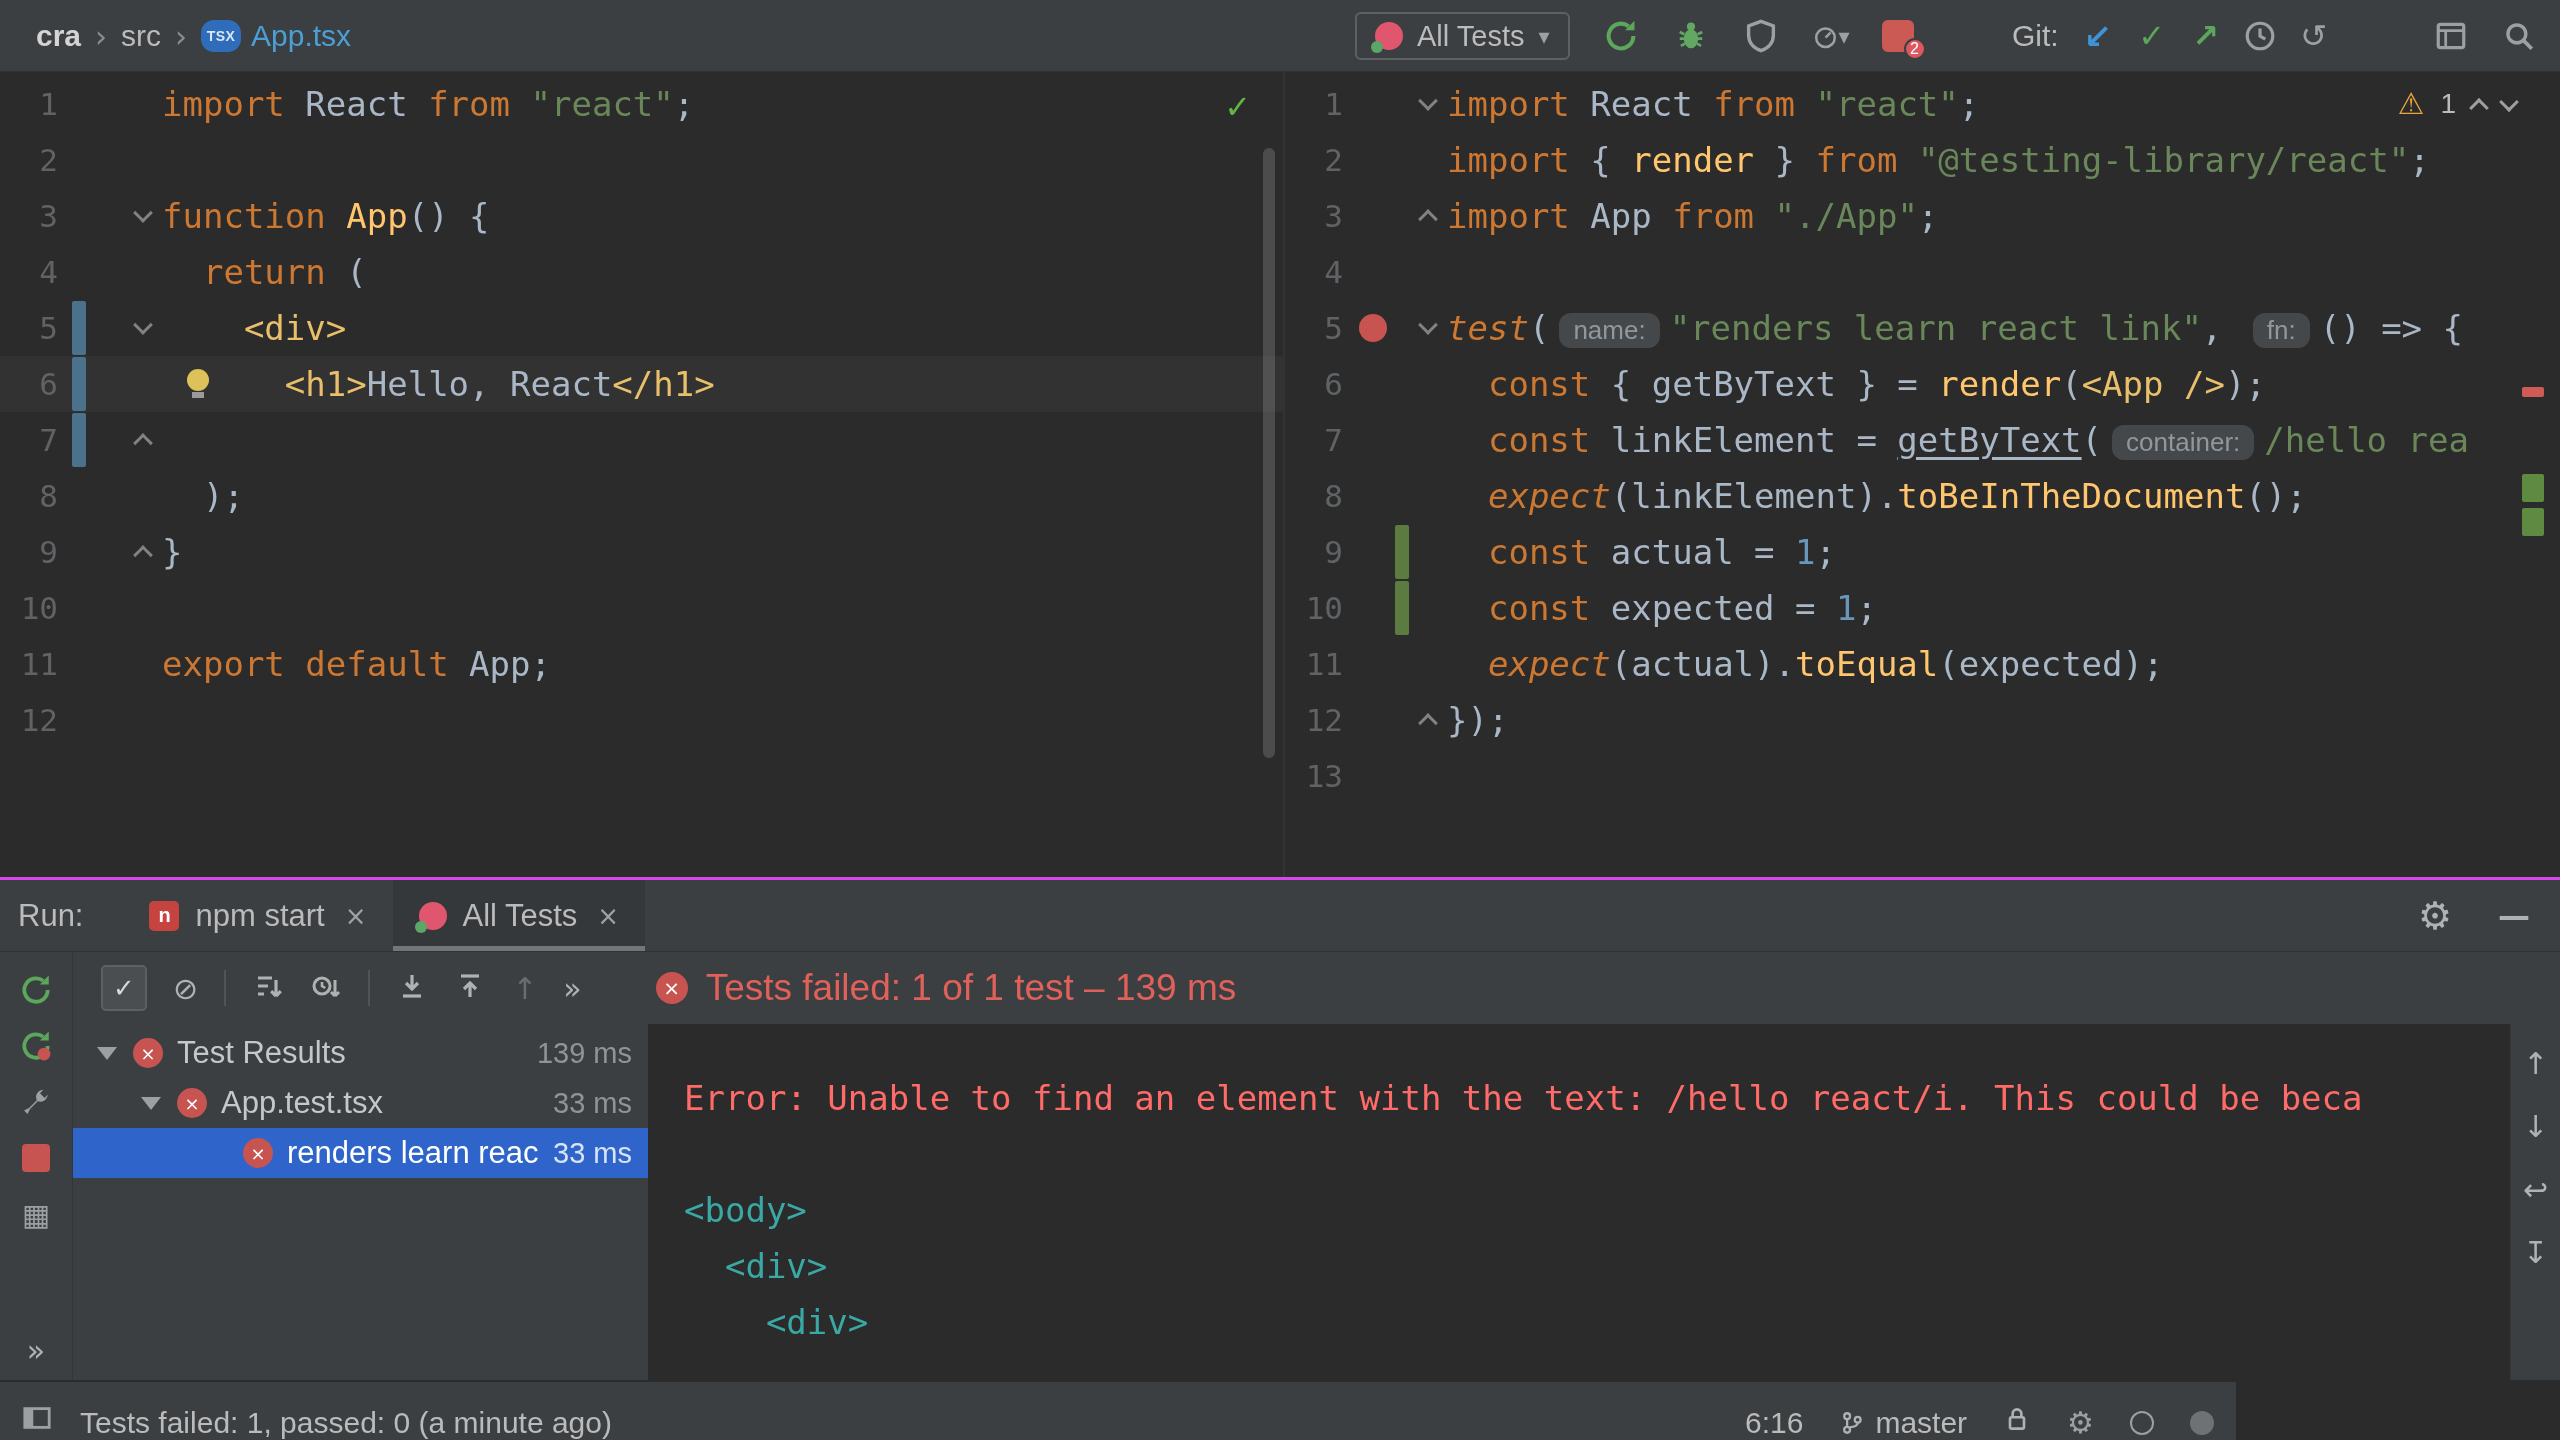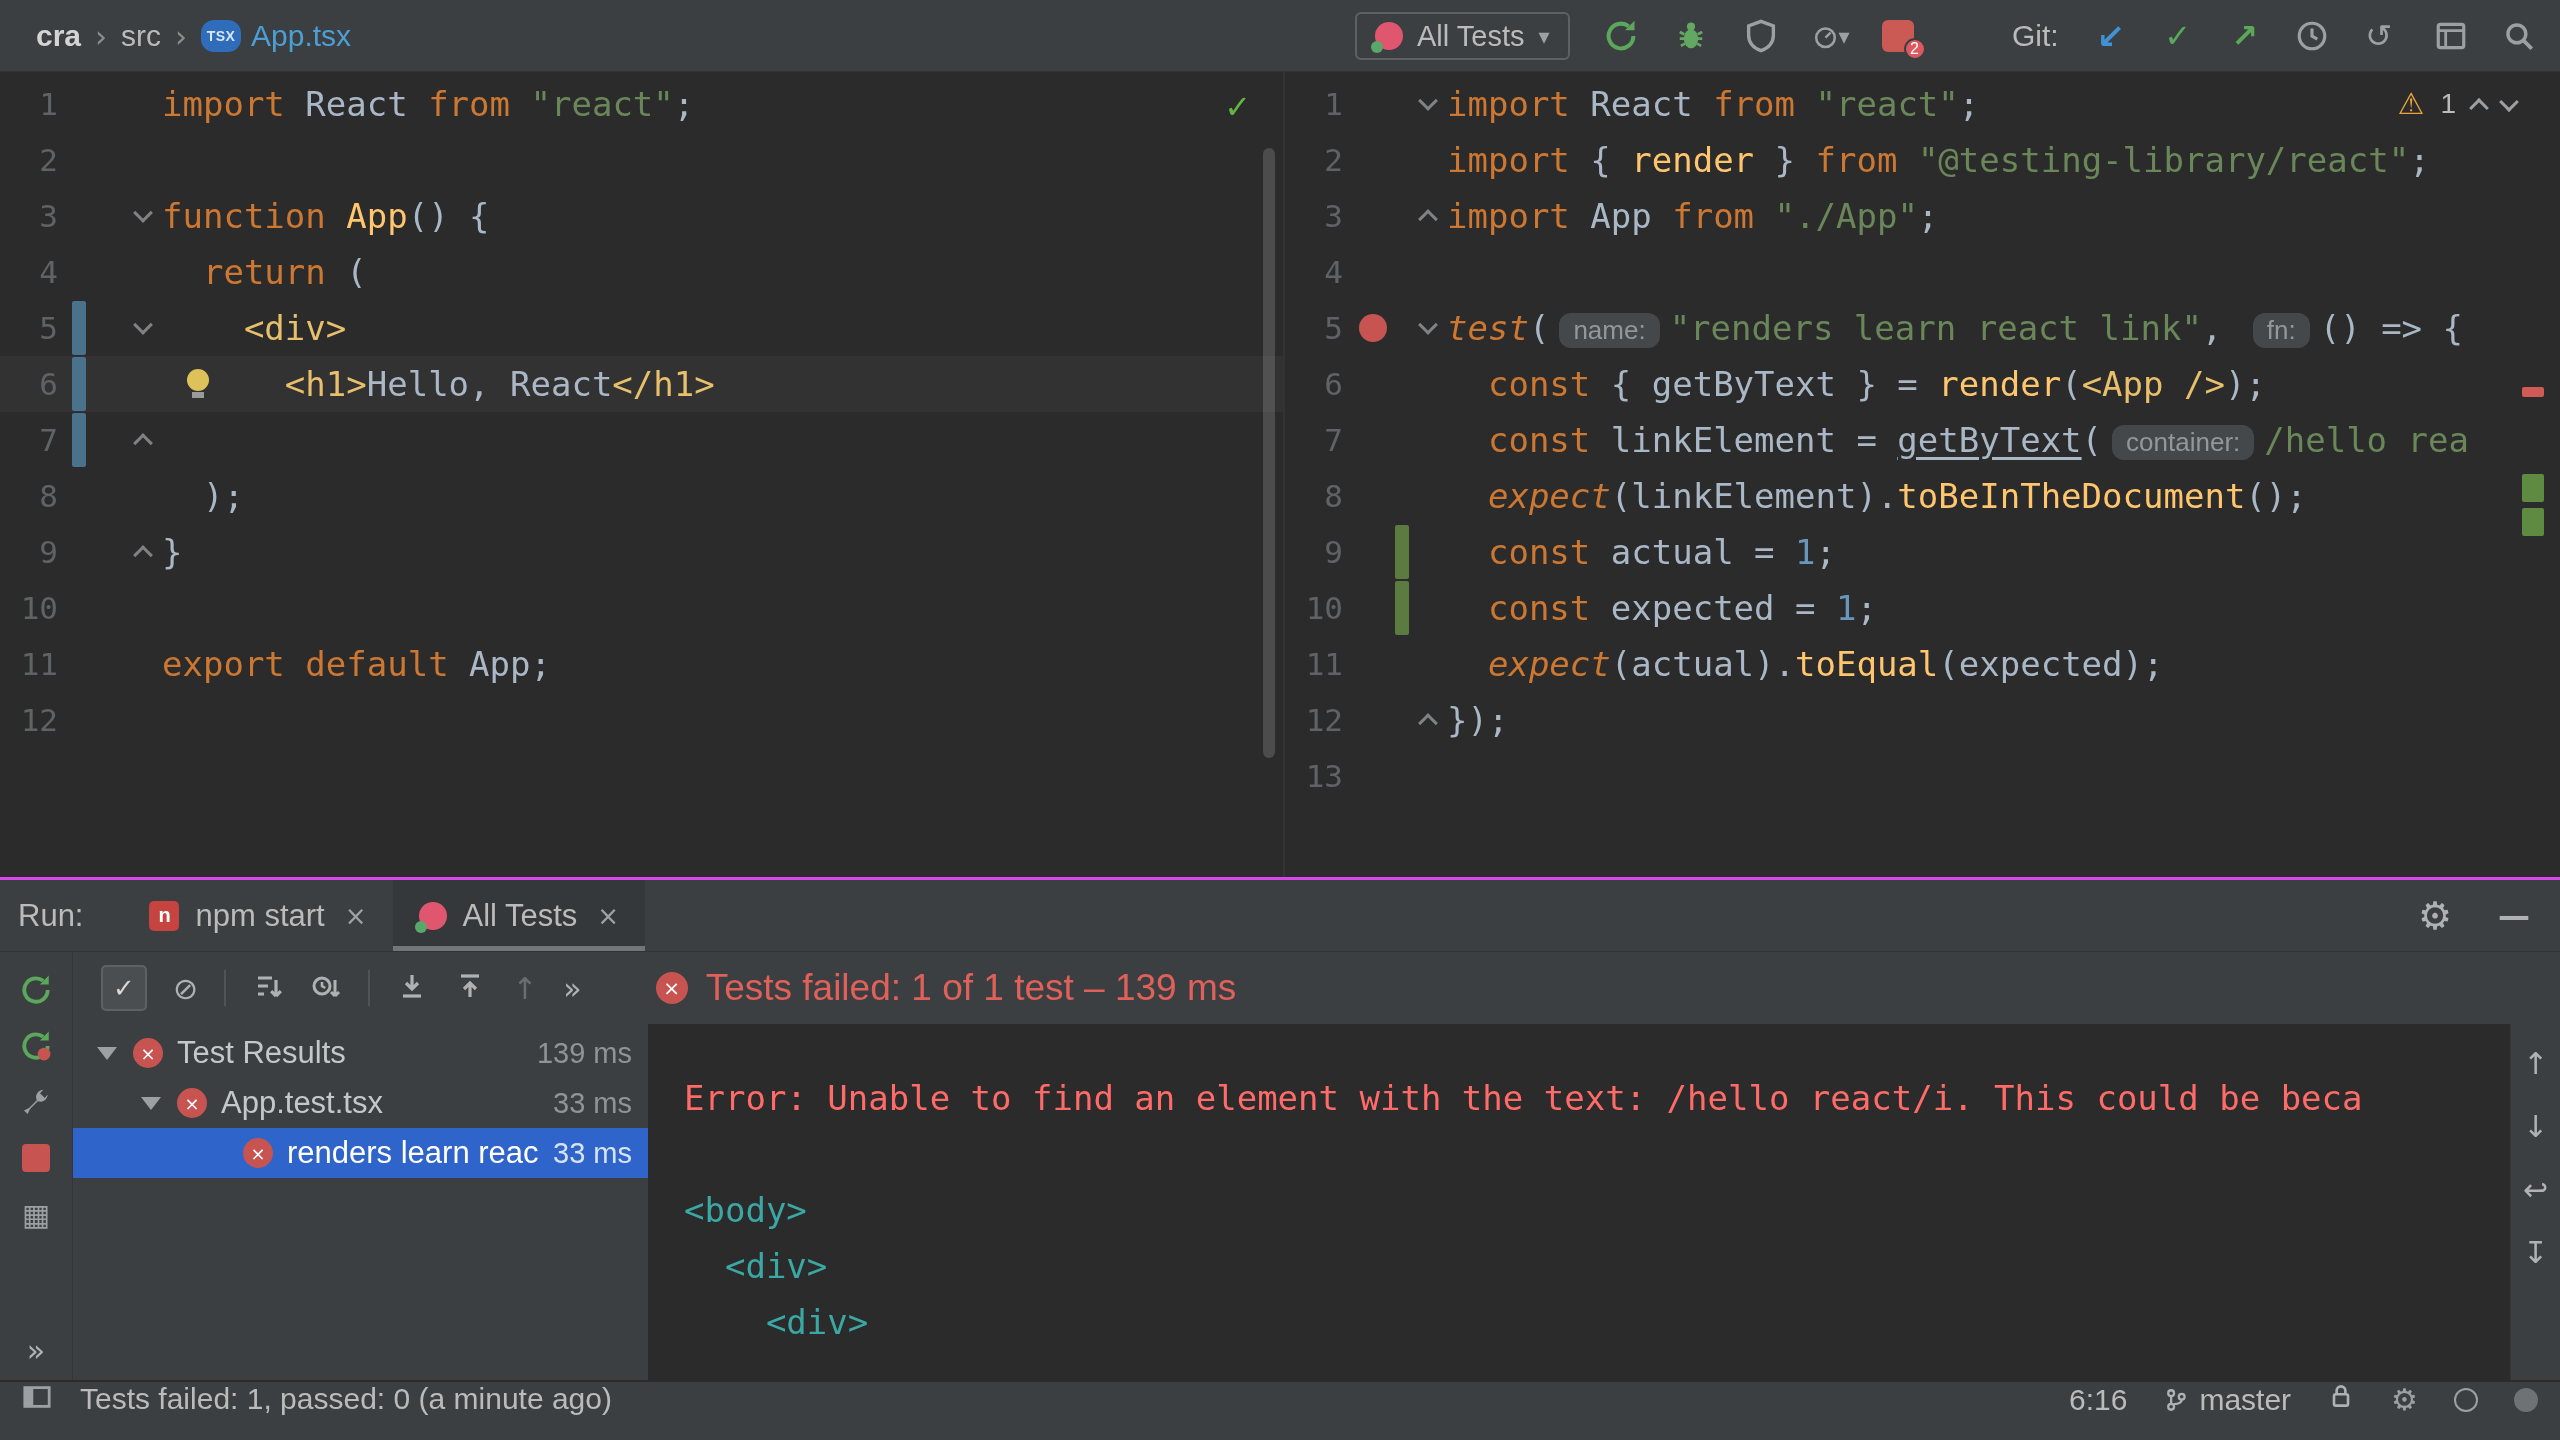--- a/index.html
+++ b/index.html
@@ -18,21 +18,21 @@
     background:#2f6dba;color:#d9e6f5;font-size:14px;font-weight:bold;margin-right:10px;letter-spacing:.5px}
   .crumb.file{color:#4b9fd5}
   .tb-group{position:absolute;top:0;height:72px;display:flex;align-items:center}
   .run-group{left:1355px;gap:32px}
   .run-selector{display:flex;align-items:center;gap:14px;height:48px;padding:0 18px;border:2px solid #5e6163;border-radius:6px;
     color:#bbbbbb;font-size:29px}
   .jest-ic{position:relative;width:28px;height:28px;border-radius:50%;background:#e0566f;flex:none}
   .jest-ic::after{content:"";position:absolute;left:-4px;bottom:-3px;width:12px;height:12px;border-radius:50%;background:#59a869}
   .caret{color:#9da0a3;font-size:22px}
   .tb-ic{display:inline-flex;align-items:center;justify-content:center;width:38px;height:38px}
-  .git-group{left:2012px;gap:29px}
+  .git-group{left:2012px;gap:16px}
   .git-label{color:#bbbbbb;font-size:30px;margin-right:4px}
   .corner-group{right:22px;gap:30px}
   .glyph-blue{color:#4192d4;font-size:34px;font-weight:bold}
   .glyph-green{color:#5ba75b;font-size:32px;font-weight:bold}
   .glyph-gray{color:#9da0a3;font-size:32px}
   .proc-ic{position:relative;width:32px;height:32px;border-radius:6px;background:#cc5a54}
   .proc-badge{position:absolute;right:-12px;bottom:-8px;min-width:22px;height:22px;border-radius:11px;background:#db5860;
     color:#fff;font-size:16px;display:flex;align-items:center;justify-content:center;padding:0 4px;border:2px solid #3c3f41}
 
   
@@ -128,22 +128,22 @@
   .tree-row.selected .time{color:#d9e3f6}
 
   .rp-console{flex:1;background:#2b2b2b;overflow:hidden;padding:46px 4px 0 36px;
     font-family:"DejaVu Sans Mono",monospace;font-size:34px;line-height:56px;white-space:pre}
   .con-error{color:#ff6b68}
   .con-dom{color:#3aa8a4}
   .rp-rail2{width:50px;flex:none;background:#3c3f41;display:flex;flex-direction:column;align-items:center;gap:28px;
     padding-top:22px;color:#afb1b3;font-size:30px;border-left:1px solid #333639}
 
   
-  #statusbar{position:absolute;left:0;bottom:0;width:2560px;height:60px;background:#3c3f41;border-top:2px solid #2b2b2b;
-    display:flex;align-items:flex-start;padding:0 22px;gap:28px;font-size:30px;color:#bbbbbb}
+  #statusbar{position:absolute;left:0;bottom:0;width:2236px;height:60px;background:#3c3f41;border-top:2px solid #2b2b2b;
+    display:flex;align-items:flex-end;padding:0 22px;gap:28px;font-size:30px;color:#bbbbbb}
   .sb-right{margin-left:auto;display:flex;align-items:center;gap:36px}
   .branch-wrap{display:flex;align-items:center;gap:10px}
   .circ-o{width:24px;height:24px;border:2px solid #9da0a3;border-radius:50%;display:block}
   .circ-f{width:24px;height:24px;border-radius:50%;background:#6f7274;display:block}
 </style>
 </head>
 <body>
 
 <div id="app">
 

